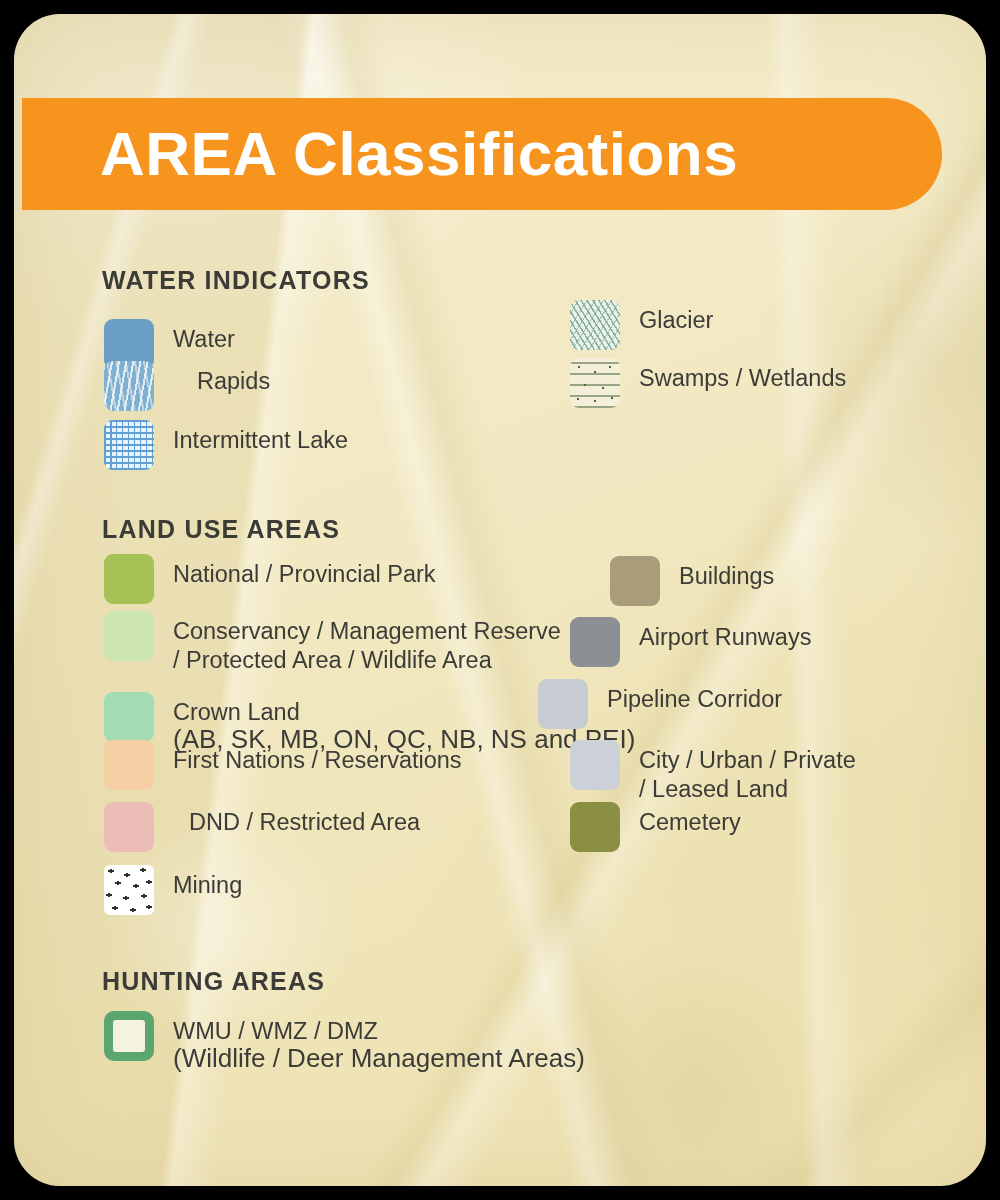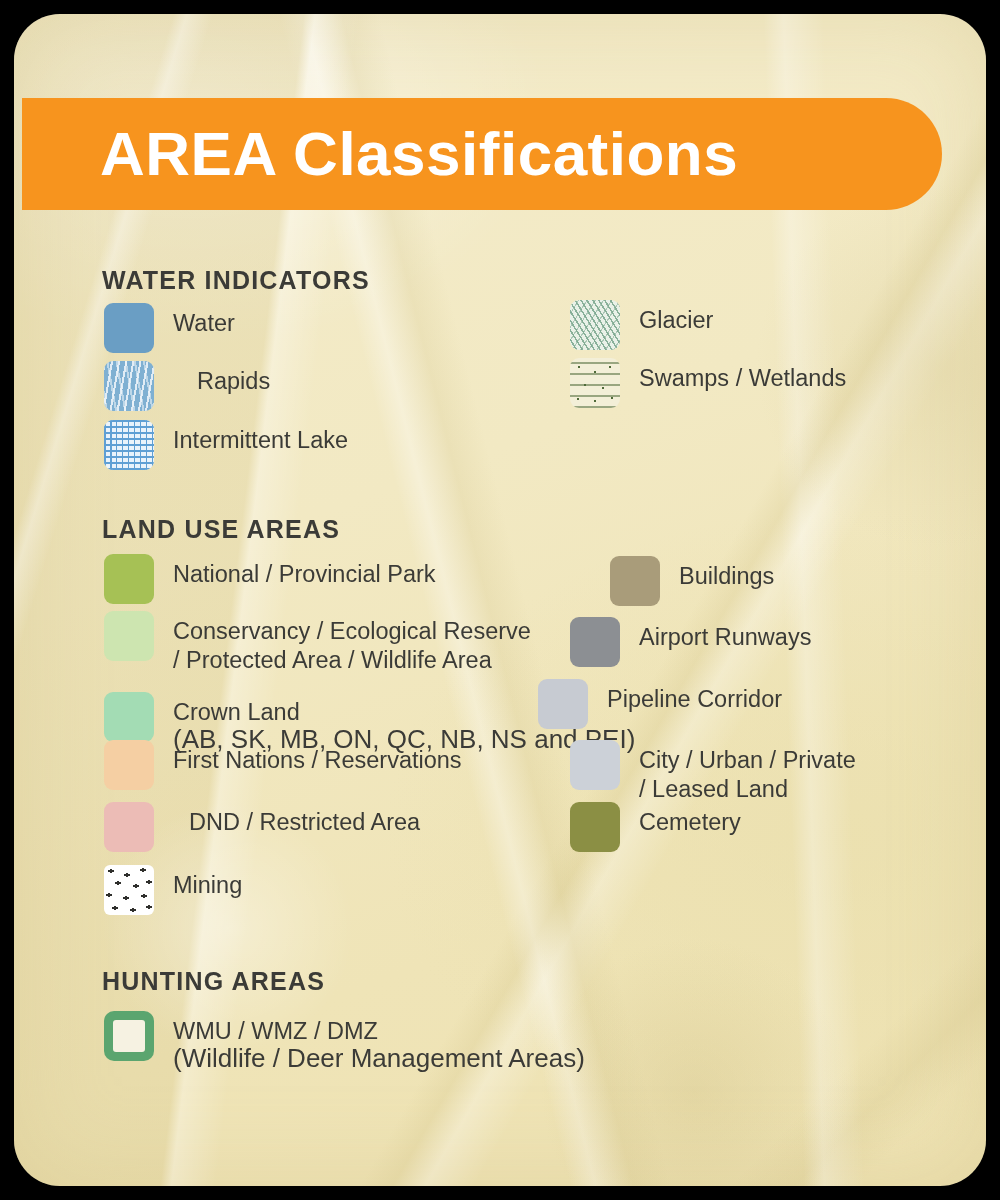--- a/index.html
+++ b/index.html
@@ -246,21 +246,21 @@
 <div id="page">
   <div class="card">
     <div class="inner">
 
       <div class="banner">
         <div class="banner-title">AREA Classifications</div>
       </div>
 
       <div class="section-head" style="left:88px; top:252px;">WATER INDICATORS</div>
 
-      <div class="row" style="left:90px; top:289px;">
+      <div class="row" style="left:90px; top:305px;">
         <div class="swatch sw-water"></div>
         <div class="labels">
           <div class="lab">Water</div>
         </div>
       </div>
 
       <div class="row" style="left:90px; top:347px;gap:24px;">
         <div class="swatch sw-rapids"></div>
         <div class="labels">
           <div class="lab">Rapids</div>
@@ -293,21 +293,21 @@
       <div class="row" style="left:90px; top:540px;">
         <div class="swatch sw-park"></div>
         <div class="labels">
           <div class="lab">National / Provincial Park</div>
         </div>
       </div>
 
       <div class="row" style="left:90px; top:597px;">
         <div class="swatch sw-conservancy"></div>
         <div class="labels">
-          <div class="lab two">Conservancy / Ecological Reserve</div>
+          <div class="lab two">Conservancy / Management Reserve</div>
           <div class="lab two">/ Protected Area / Wildlife Area</div>
         </div>
       </div>
 
       <div class="row" style="left:90px; top:662px;margin-top:16px;">
         <div class="swatch sw-crown"></div>
         <div class="labels">
           <div class="lab">Crown Land</div>
           <div class="lab sub">(AB, SK, MB, ON, QC, NB, NS and PEI)</div>
         </div>

